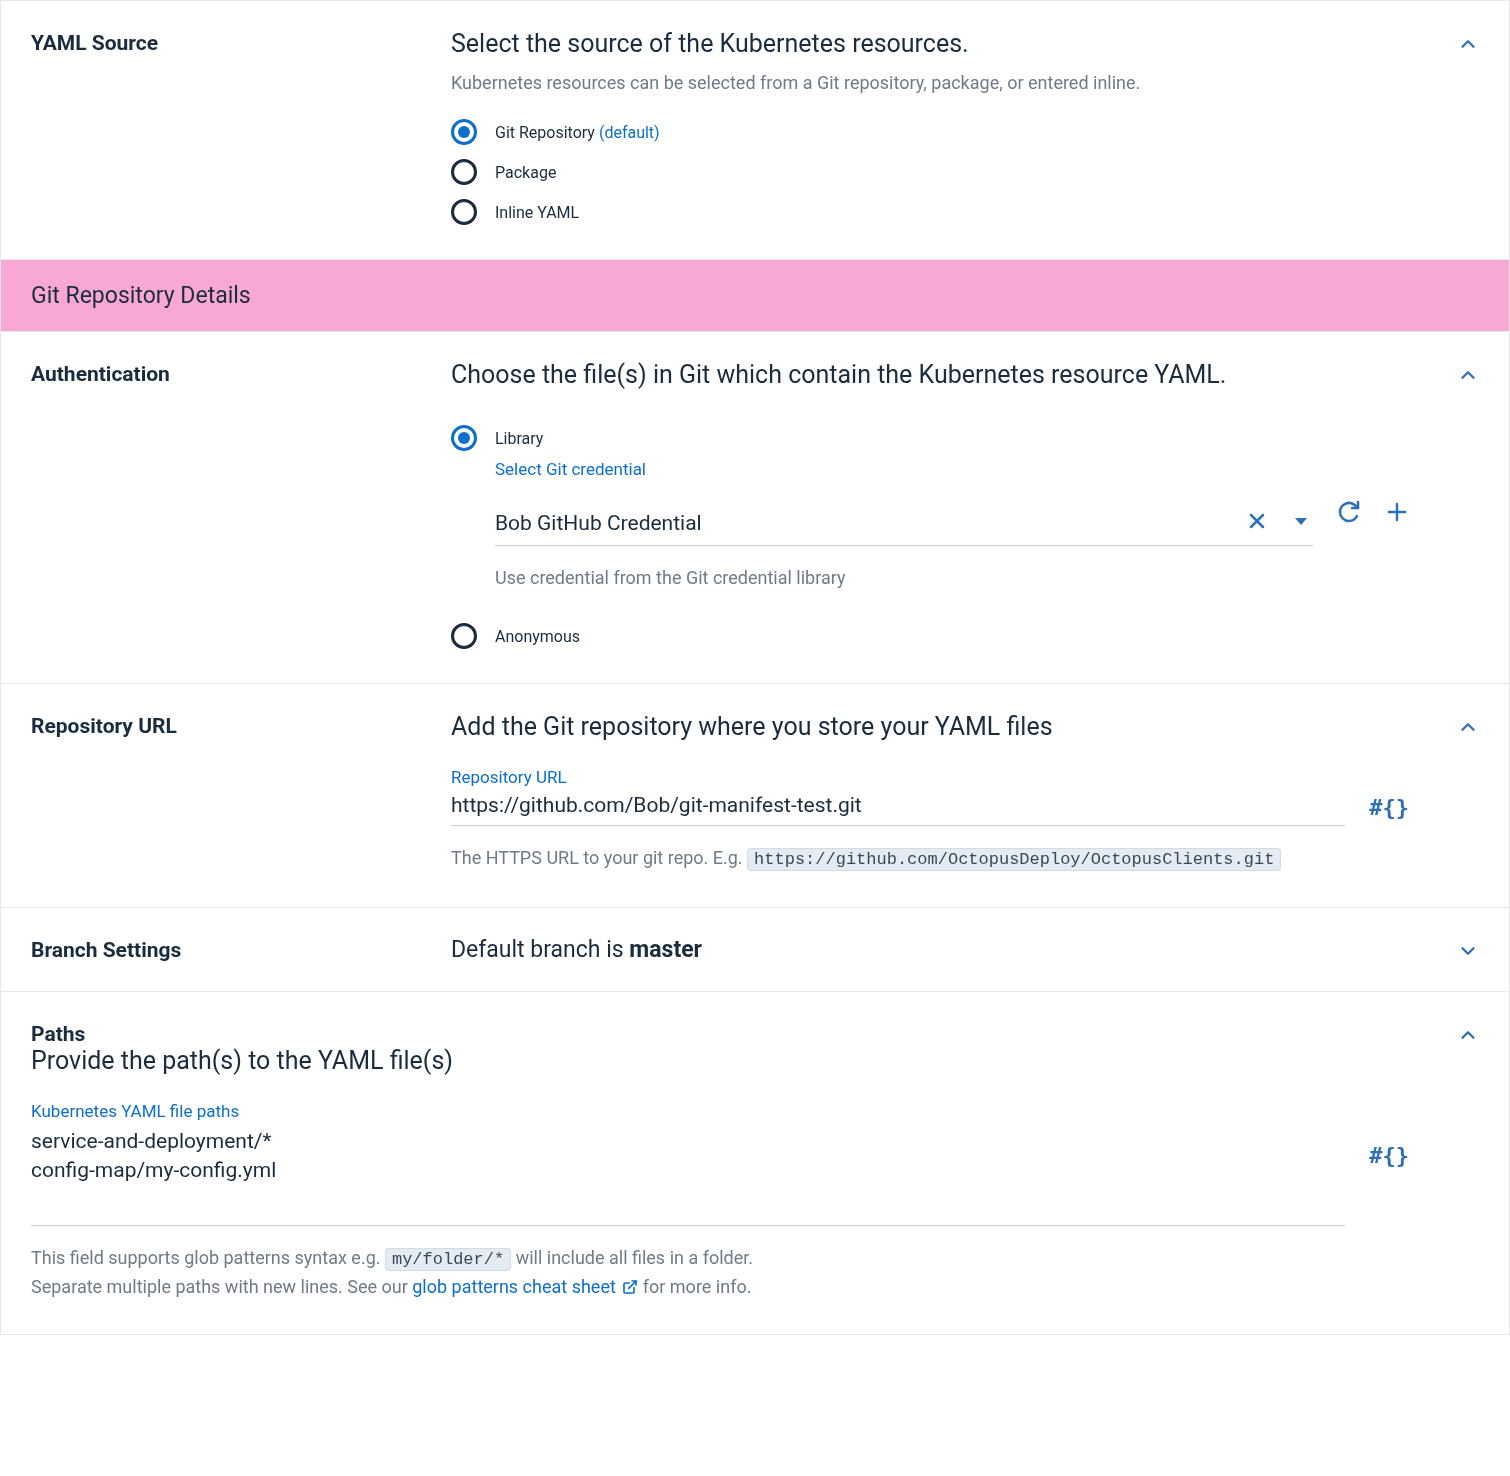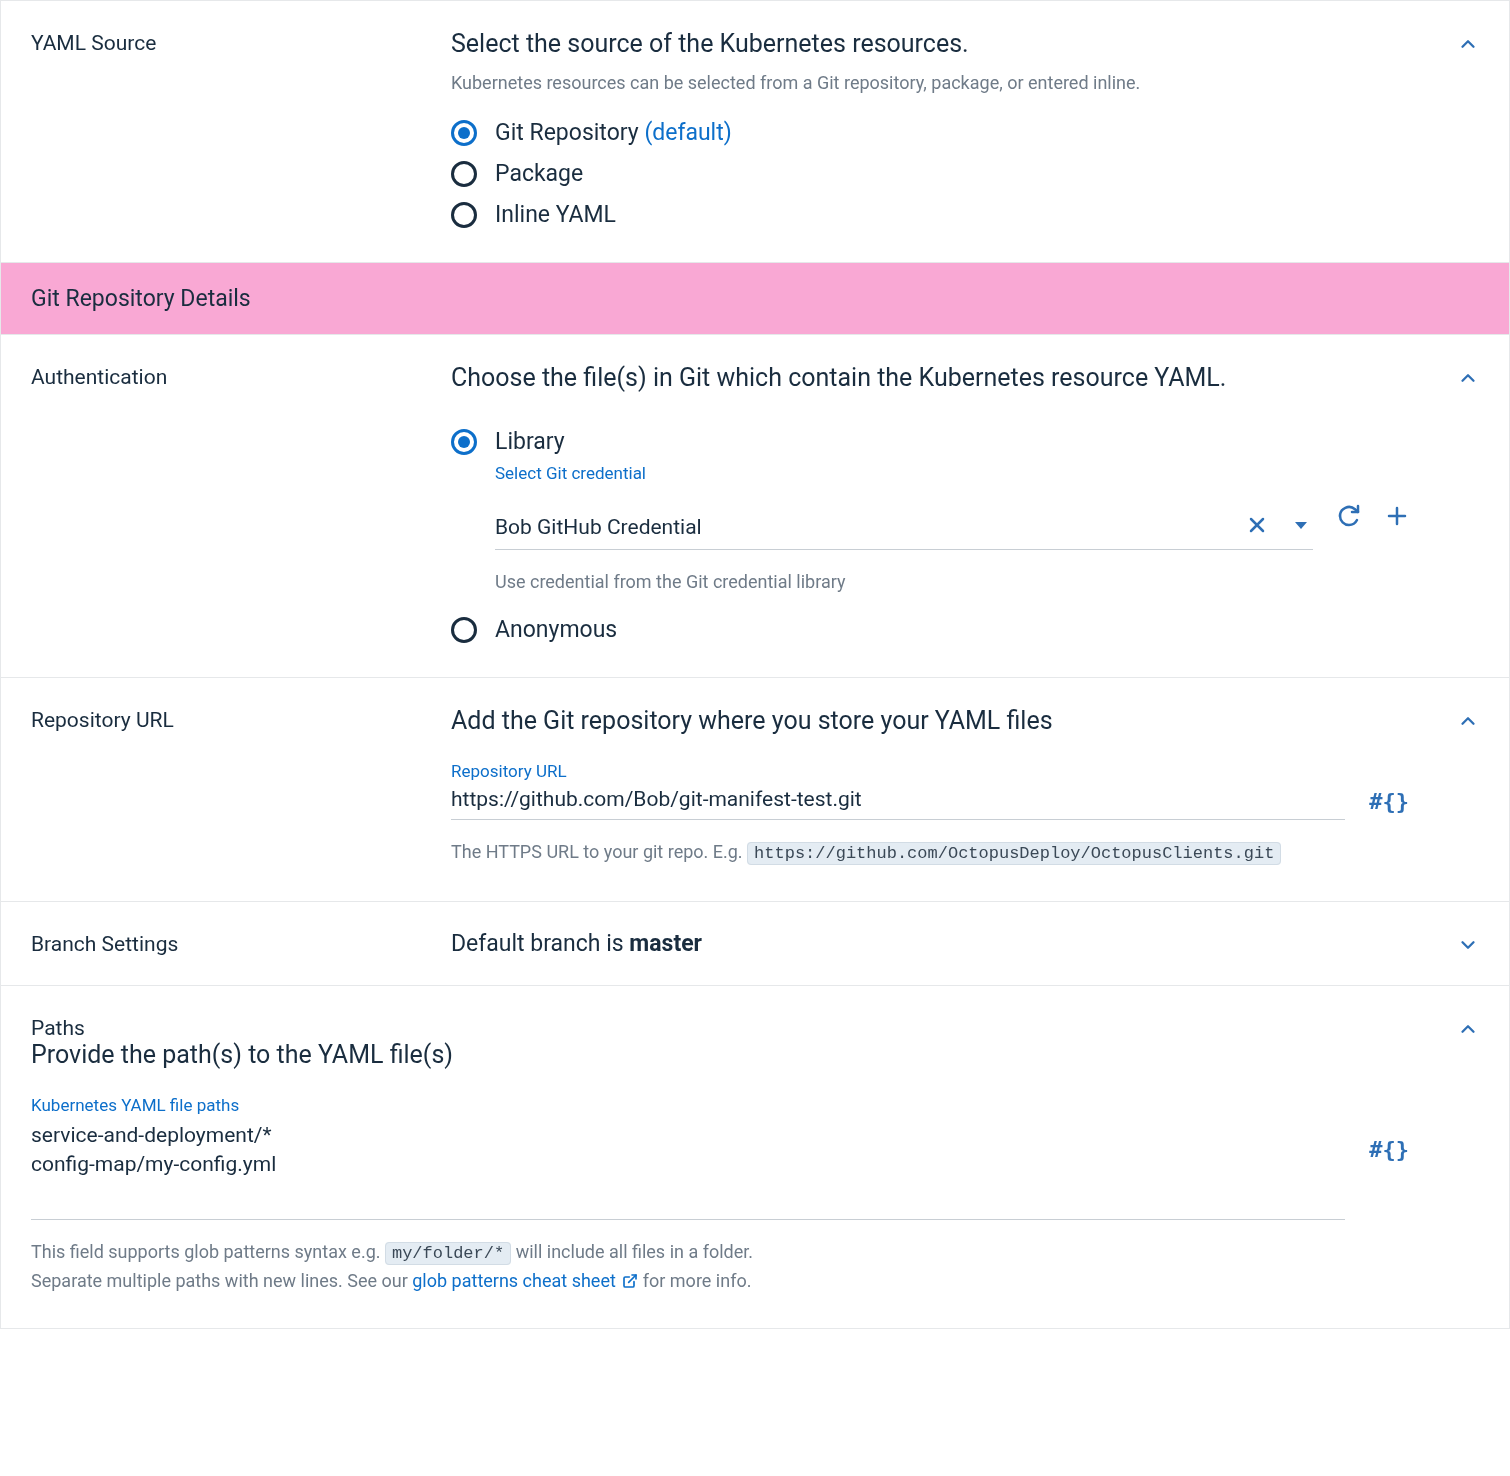--- a/index.html
+++ b/index.html
@@ -20,21 +20,21 @@
     position: relative;
   }
   .section:last-child { border-bottom: none; flex-direction: column; }
   .section-left {
     width: 420px;
     flex-shrink: 0;
     padding-right: 20px;
     padding-top: 2px;
   }
   .section-left .label {
-    font-weight: 400;
+    font-weight: 700;
     font-size: 21px;
     color: #1a2d3f;
   }
   .section-right {
     flex: 1;
     padding-right: 70px;
   }
   .section-right .title {
     font-size: 25px;
     color: #1a2d3f;
@@ -73,21 +73,21 @@
     border-color: #0d6fca;
   }
   .radio.selected::after {
     content: "";
     width: 12px;
     height: 12px;
     background: #0d6fca;
     border-radius: 50%;
   }
   .radio-label {
-    font-size: 23px;
+    font-size: 16px;
     color: #1a2d3f;
     text-align: center;
   }
   .radio-default {
     color: #0d6fca;
   }
   .sub-header {
     background: #f9a8d4;
     padding: 22px 30px;
     font-size: 23px;
@@ -270,21 +270,21 @@
                   <svg viewBox="0 0 24 24" fill="none" stroke="#2e6fb5" stroke-width="2.5" stroke-linecap="round">
                       <line x1="12" y1="4" x2="12" y2="20"></line>
                       <line x1="4" y1="12" x2="20" y2="12"></line>
                     </svg>
                 </span>
               </span>
             </div>
             <div class="field-hint">Use credential from the Git credential library</div>
           </div>
         </div>
-        <div class="radio-item" style="margin-top:7px;">
+        <div class="radio-item" style="margin-top:18px;">
           <span class="radio"></span>
           <span class="radio-label">Anonymous</span>
         </div>
       </div>
     </div>
     <div class="chevron">
       <span>
         <svg viewBox="0 0 24 24" fill="none" stroke="#2e6fb5" stroke-width="2.5" stroke-linecap="round" stroke-linejoin="round">
             <polyline points="18 15 12 9 6 15"></polyline>
           </svg>

